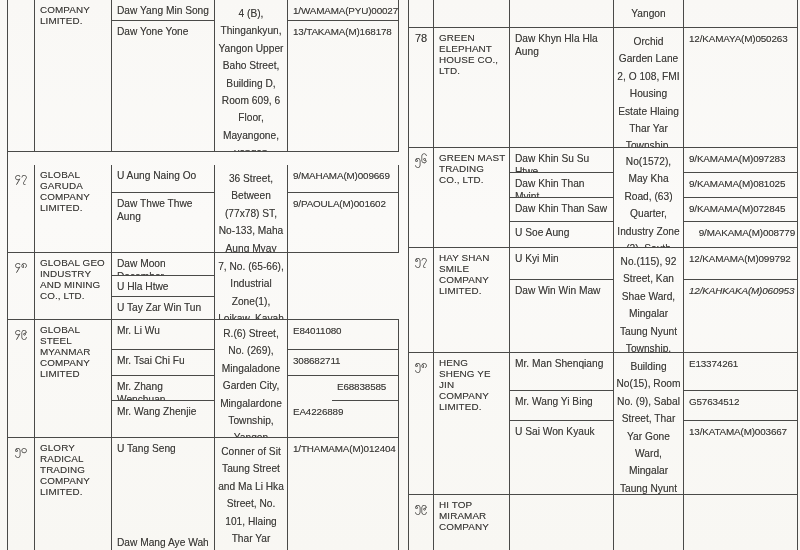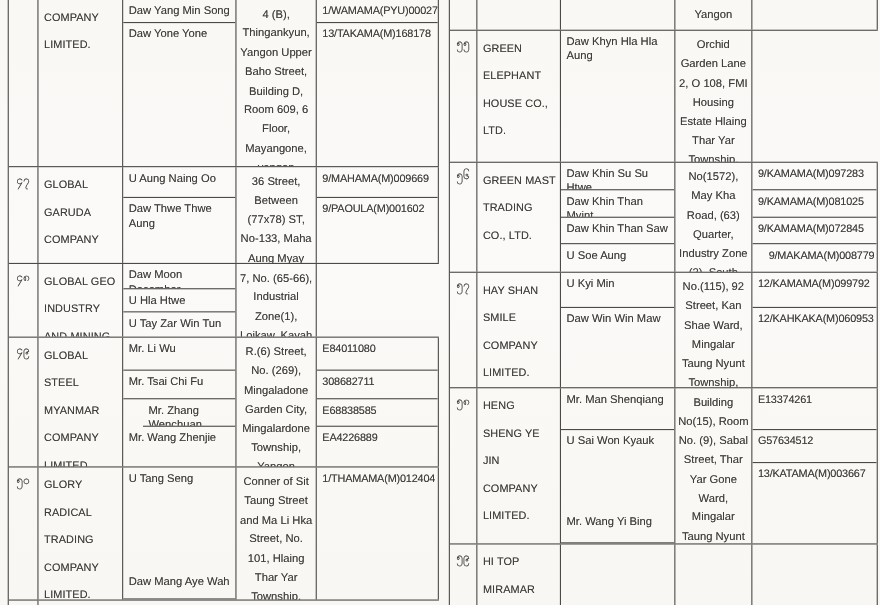--- a/index.html
+++ b/index.html
@@ -15,21 +15,21 @@
     color:var(--tc);
   }
   .scan{position:absolute;inset:0;filter:blur(0.22px);}
   .tbl{position:absolute;top:0;border-left:1.5px solid var(--bc);background:transparent;}
   #table-left{left:7px;}
   #table-right{left:408px;}
   .row{display:flex;box-sizing:border-box;border-bottom:1.6px solid var(--bc);align-items:stretch;}
   .row.noborder{border-bottom:none;}
   .cell{box-sizing:border-box;border-right:1.5px solid var(--bc);overflow:hidden;}
   .num{width:27px;text-align:center;padding-top:4px;font-size:11px;}
-  .company{width:77px;padding:4px 3px 0 5px;font-size:9.9px;line-height:25px;letter-spacing:0.1px;}
+  .company{width:77px;padding:4px 3px 0 5px;font-size:9.9px;line-height:11px;letter-spacing:0.1px;}
   .names{width:103px;display:flex;flex-direction:column;}
   .addr{width:73px;text-align:center;padding:5px 2px 0;font-size:10.2px;line-height:17.4px;}
   .ids{width:111px;display:flex;flex-direction:column;}
   .sub{box-sizing:border-box;padding:4px 2px 16px 5px;font-size:10.2px;line-height:13px;overflow:hidden;}
   .sub.divb{border-bottom:1.4px solid var(--bc);}
   .ids .sub{font-size:9.9px;letter-spacing:-0.15px;white-space:nowrap;}
   .right .num{width:25px;}
   .right .company{width:76px;}
   .right .names{width:104px;}
   .right .addr{width:70px;}
@@ -50,21 +50,21 @@
         <div class="cell names">
           <div class="sub divb" style="height: 20px;">Daw Yang Min Song</div>
           <div class="sub" style="height: 132px;">Daw Yone Yone</div>
         </div>
         <div class="cell addr">4 (B), Thingankyun, Yangon Upper Baho Street, Building D, Room 609, 6 Floor, Mayangone, yangon</div>
         <div class="cell ids">
           <div class="sub divb" style="height: 20px;">1/WAMAMA(PYU)000270</div>
           <div class="sub" style="height: 132px;">13/TAKAMA(M)168178</div>
         </div>
       </div>
-      <div class="row" style="height: 88px;">
+      <div class="row" style="height: 88px; margin-top: 13px;">
         <div class="cell num">၄၇</div>
         <div class="cell company">GLOBAL GARUDA COMPANY LIMITED.</div>
         <div class="cell names">
           <div class="sub divb" style="height: 28px;">U Aung Naing Oo</div>
           <div class="sub" style="height: 60px;">Daw Thwe Thwe Aung</div>
         </div>
         <div class="cell addr">36 Street, Between (77x78) ST, No-133, Maha Aung Myay TSP, Mandalay</div>
         <div class="cell ids">
           <div class="sub divb" style="height: 28px;">9/MAHAMA(M)009669</div>
           <div class="sub" style="height: 60px;">9/PAOULA(M)001602</div>
@@ -79,28 +79,28 @@
           <div class="sub" style="height: 22px;">U Tay Zar Win Tun</div>
         </div>
         <div class="cell addr">7, No. (65-66), Industrial Zone(1), Loikaw, Kayah</div>
       </div>
       <div class="row" style="height: 118px;">
         <div class="cell num">၄၉</div>
         <div class="cell company">GLOBAL STEEL MYANMAR COMPANY LIMITED</div>
         <div class="cell names">
           <div class="sub divb" style="height: 30px;">Mr. Li Wu</div>
           <div class="sub divb" style="height: 26px;">Mr. Tsai Chi Fu</div>
-          <div class="sub divb" style="height: 25px; margin-left: 18px;">Mr. Zhang Wenchuan</div>
+          <div class="sub divb" style="height: 25px;">Mr. Zhang Wenchuan</div>
           <div class="sub" style="height: 37px;">Mr. Wang Zhenjie</div>
         </div>
         <div class="cell addr">R.(6) Street, No. (269), Mingaladone Garden City, Mingalardone Township, Yangon</div>
         <div class="cell ids">
           <div class="sub divb" style="height: 30px;">E84011080</div>
           <div class="sub divb" style="height: 26px;">308682711</div>
-          <div class="sub divb" style="height: 25px;">E68838585</div>
+          <div class="sub divb" style="height: 25px; margin-left: 44px;">E68838585</div>
           <div class="sub" style="height: 37px;">EA4226889</div>
         </div>
       </div>
       <div class="row" style="height: 121px;">
         <div class="cell num">၅၀</div>
         <div class="cell company">GLORY RADICAL TRADING COMPANY LIMITED.</div>
         <div class="cell names">
           <div class="sub" style="height: 95px;">U Tang Seng</div>
           <div class="sub divb" style="height: 26px;">Daw Mang Aye Wah</div>
         </div>
@@ -115,26 +115,29 @@
     </div>
   <div id="table-right" class="tbl right">
       <div class="row" style="height: 28px;">
         <div class="cell num"></div>
         <div class="cell company"></div>
         <div class="cell names"></div>
         <div class="cell addr">Yangon</div>
         <div class="cell ids"></div>
       </div>
       <div class="row" style="height: 120px;">
-        <div class="cell num">၅၅</div>
+        <div class="cell num">78</div>
         <div class="cell company">GREEN ELEPHANT HOUSE CO., LTD.</div>
         <div class="cell names">
           <div class="sub" style="height: 120px;">Daw Khyn Hla Hla Aung</div>
         </div>
         <div class="cell addr">Orchid Garden Lane 2, O 108, FMI Housing Estate Hlaing Thar Yar Township, Yangon</div>
+        <div class="cell ids">
+          <div class="sub" style="height: 120px;">12/KAMAYA(M)050263</div>
+        </div>
       </div>
       <div class="row" style="height: 100px;">
         <div class="cell num">၅၆</div>
         <div class="cell company">GREEN MAST TRADING CO., LTD.</div>
         <div class="cell names">
           <div class="sub divb" style="height: 25px;">Daw Khin Su Su Htwe</div>
           <div class="sub divb" style="height: 25px;">Daw Khin Than  Myint</div>
           <div class="sub divb" style="height: 25px;">Daw Khin Than Saw</div>
           <div class="sub" style="height: 25px;">U Soe Aung</div>
         </div>
@@ -149,30 +152,30 @@
       <div class="row" style="height: 105px;">
         <div class="cell num">၅၇</div>
         <div class="cell company">HAY SHAN SMILE COMPANY LIMITED.</div>
         <div class="cell names">
           <div class="sub divb" style="height: 32px;">U Kyi Min</div>
           <div class="sub" style="height: 73px;">Daw Win Win Maw</div>
         </div>
         <div class="cell addr">No.(115), 92 Street, Kan Shae Ward, Mingalar Taung Nyunt Township, Yangon</div>
         <div class="cell ids">
           <div class="sub divb" style="height: 32px;">12/KAMAMA(M)099792</div>
-          <div class="sub" style="height: 73px;">12/KAHKAKA(M)060953</div>
+          <div class="sub" style="height: 73px; font-style: italic;">12/KAHKAKA(M)060953</div>
         </div>
       </div>
       <div class="row" style="height: 142px;">
         <div class="cell num">၅၈</div>
         <div class="cell company">HENG SHENG YE JIN COMPANY LIMITED.</div>
         <div class="cell names">
           <div class="sub divb" style="height: 38px;">Mr. Man Shenqiang</div>
+          <div class="sub divb" style="height: 30px;">Mr. Wang Yi Bing</div>
           <div class="sub" style="height: 74px;">U Sai Won Kyauk</div>
-          <div class="sub divb" style="height: 30px;">Mr. Wang Yi Bing</div>
         </div>
         <div class="cell addr">Building No(15), Room No. (9), Sabal Street, Thar Yar Gone Ward, Mingalar Taung Nyunt Township, Yangon</div>
         <div class="cell ids">
           <div class="sub divb" style="height: 38px;">E13374261</div>
           <div class="sub divb" style="height: 30px;">G57634512</div>
           <div class="sub" style="height: 74px;">13/KATAMA(M)003667</div>
         </div>
       </div>
       <div class="row noborder" style="height: 60px;">
         <div class="cell num">၅၉</div>

